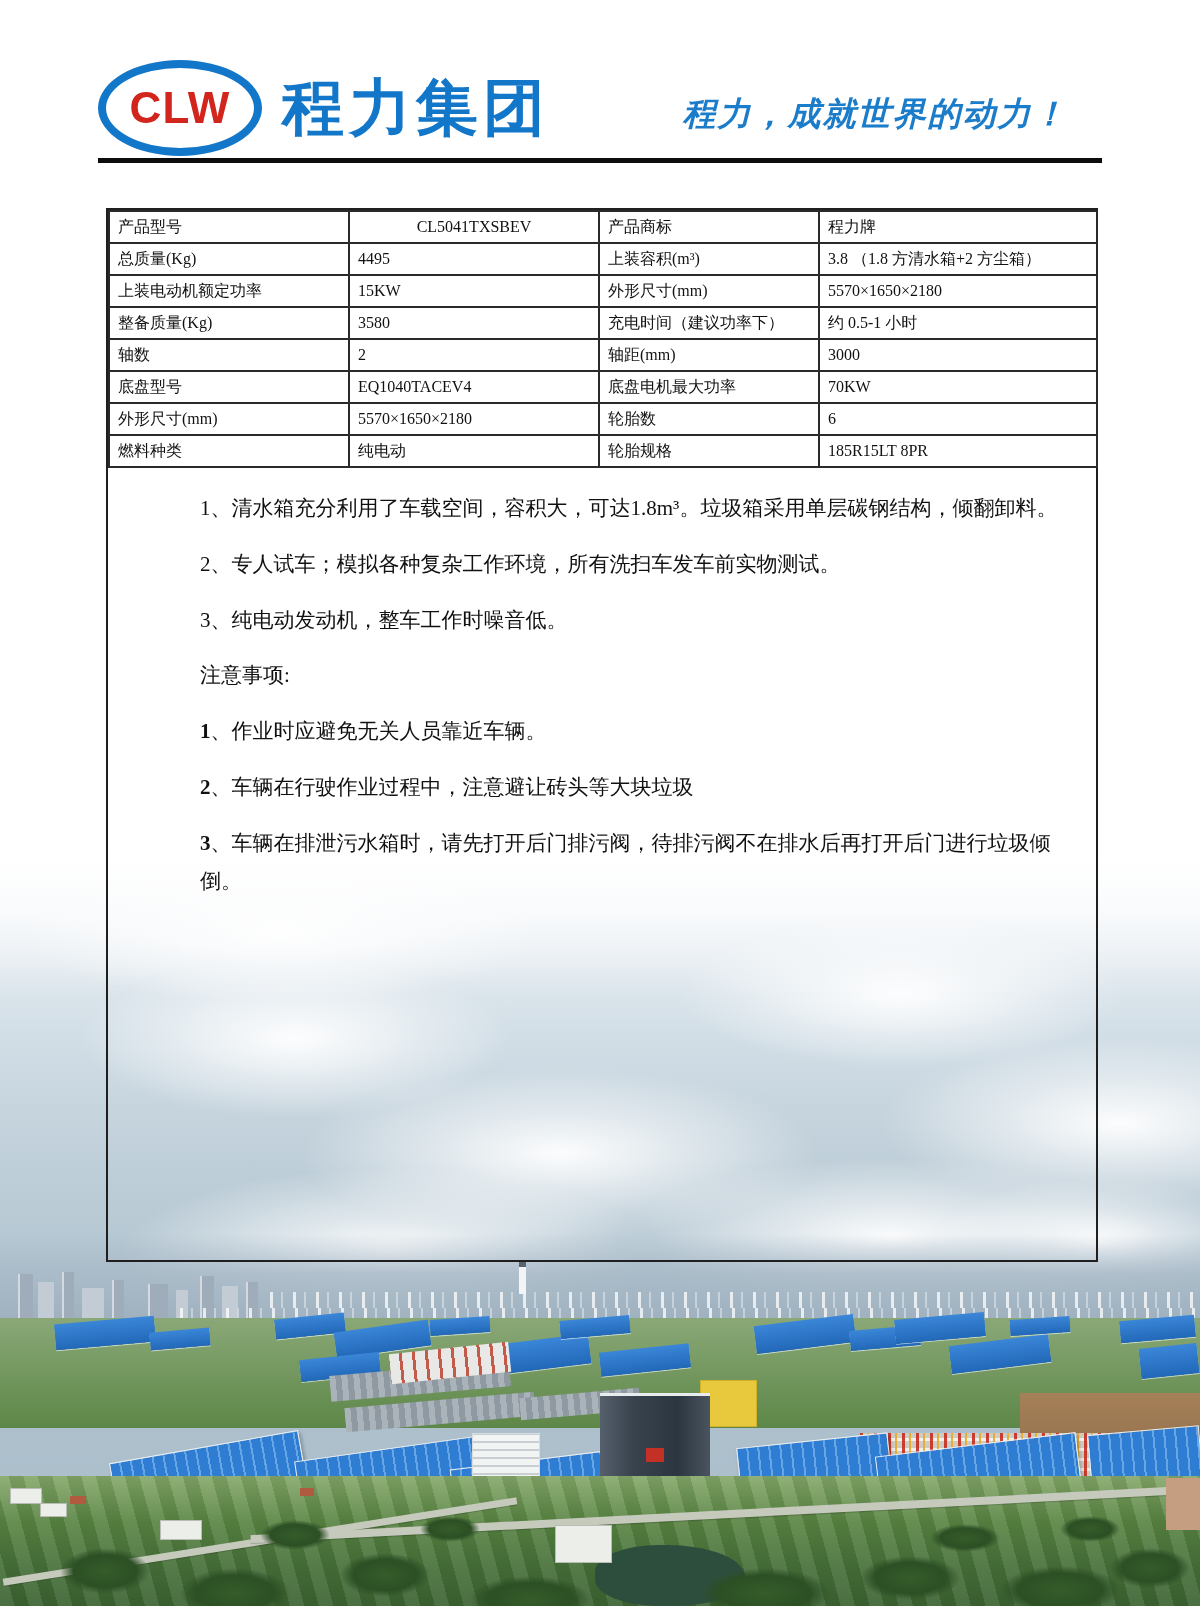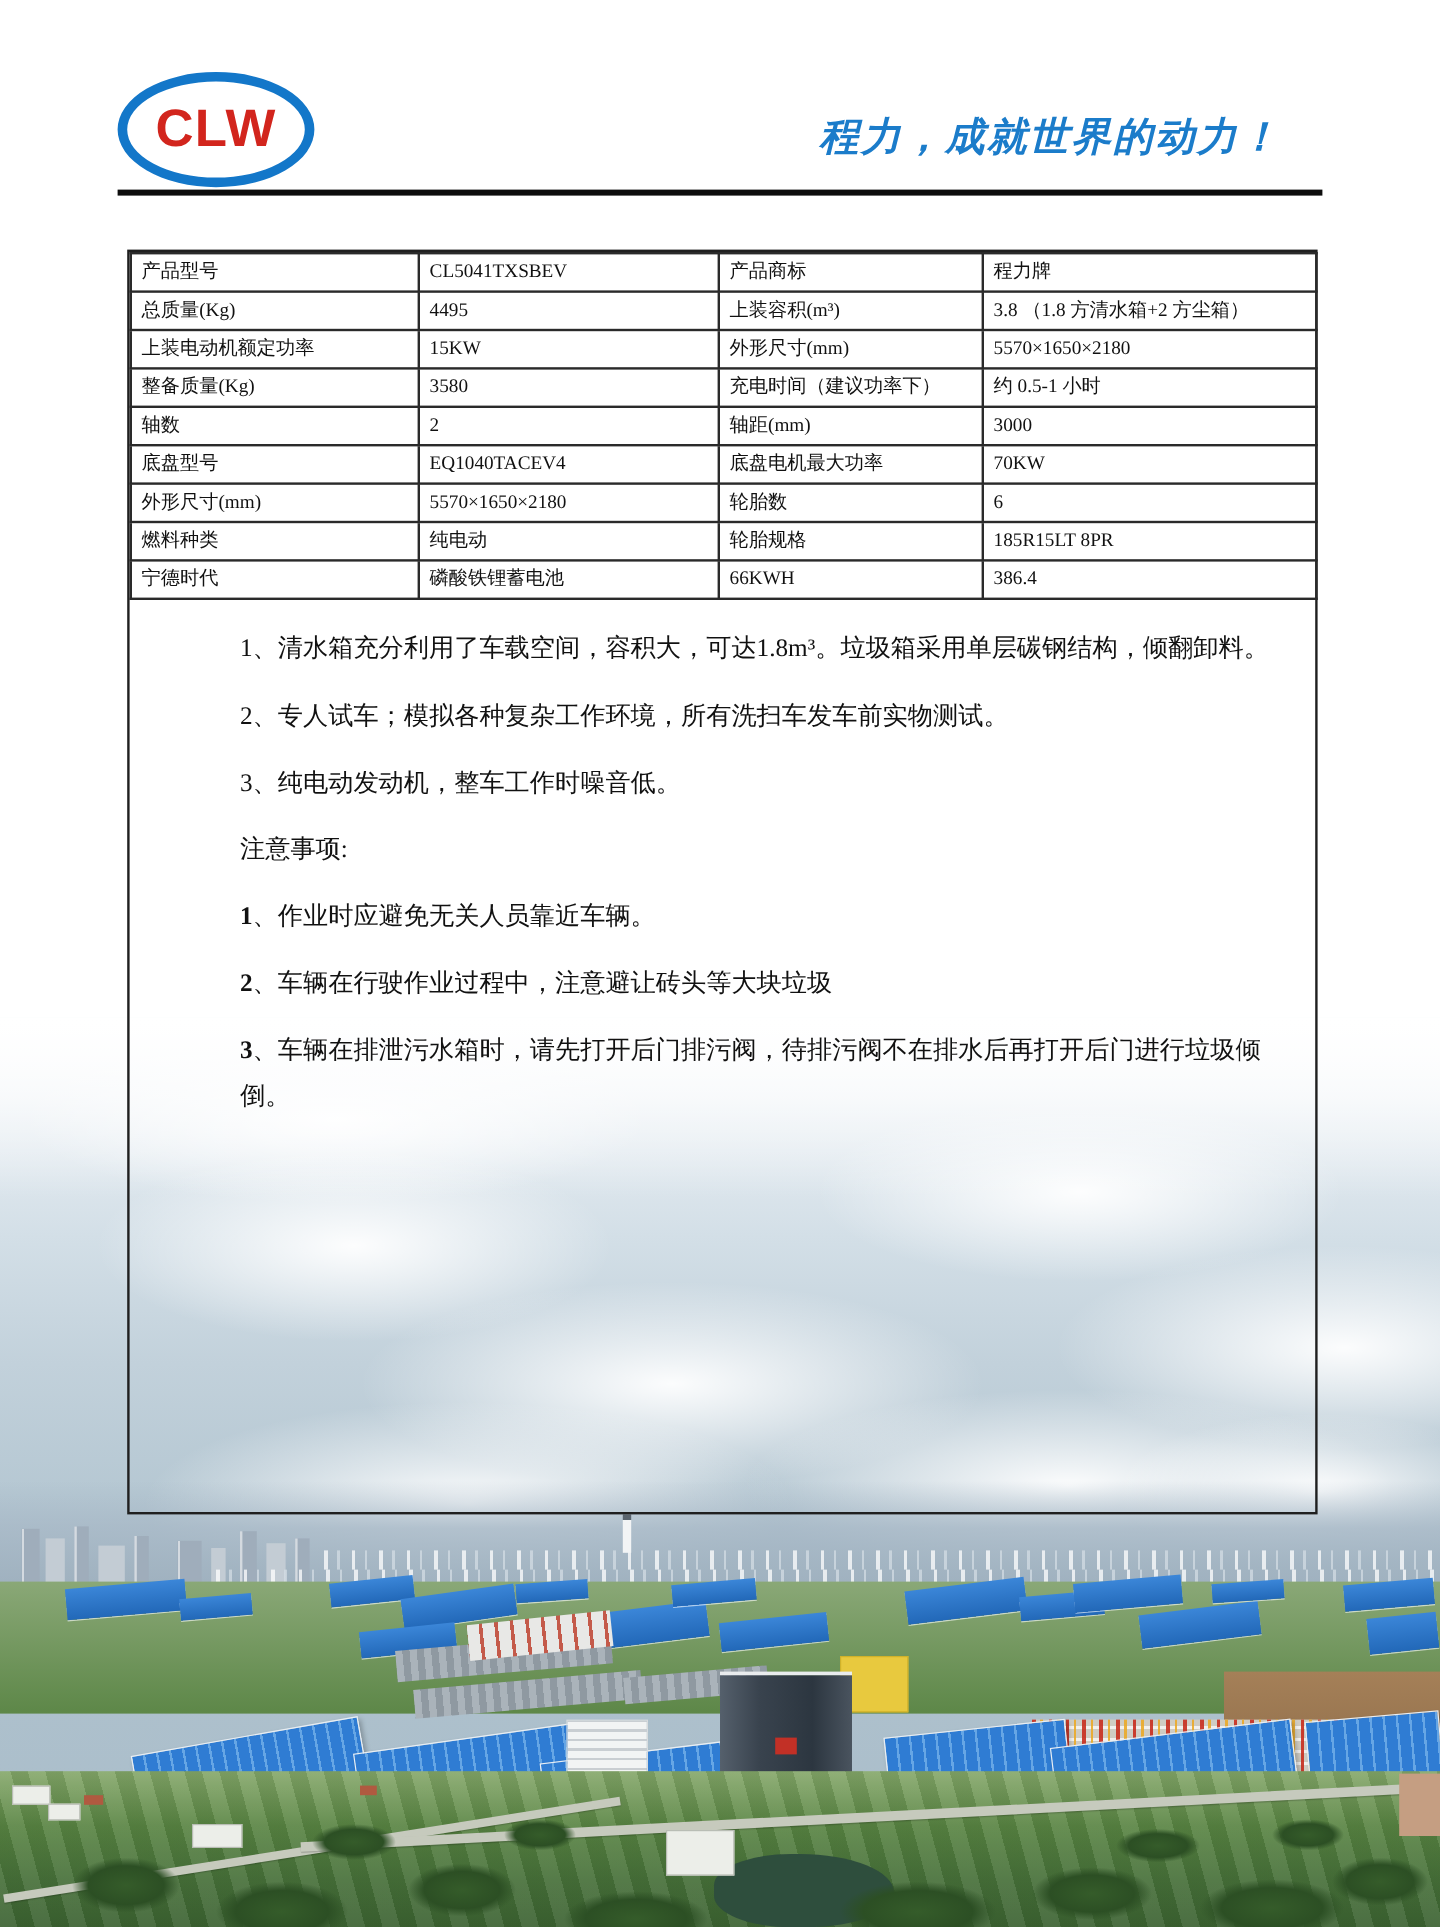--- a/index.html
+++ b/index.html
@@ -18,21 +18,21 @@
        font-style:italic;font-weight:bold;font-size:33px;color:#1b7cca;letter-spacing:2px;}
   .rule{position:absolute;left:98px;top:158px;width:1004px;height:5px;background:#0d0d0d;z-index:6;}
 
   
   .content-box{position:absolute;left:106px;top:208px;width:988px;height:1050px;
        border:2px solid #1f1f1f;z-index:5;background:transparent;}
 
   table.spec{border-collapse:collapse;width:100%;table-layout:fixed;}
   table.spec td{border:2px solid #2a2a2a;height:26px;padding:2px 8px;font-size:16px;
        line-height:1.35;white-space:nowrap;overflow:hidden;}
-  table.spec td.center{text-align:left;}
+  table.spec td.center{text-align:center;}
 
   .notes{padding:22px 36px 0 92px;font-size:21px;}
   .notes p{margin:0 0 18px;line-height:1.8;}
   .notice-item strong{font-weight:bold;}
   .hang{padding-left:48px;text-indent:-48px;}
 
   
   .photo{position:absolute;left:0;top:848px;width:1200px;height:758px;z-index:1;overflow:hidden;
     background:linear-gradient(180deg,#fbfcfd 0%,#e8eef3 10%,#d3dfe7 24%,#c2d1db 38%,#b6c8d3 52%,#aec1cd 70%,#a9bcc9 100%);}
   .ph{position:absolute;}
@@ -161,20 +161,21 @@
     <div class="ph tree" style="left: 420px; top: 668px; width: 60px; height: 26px;"></div>
     <div class="ph tree" style="left: 930px; top: 676px; width: 70px; height: 28px;"></div>
     <div class="ph tree" style="left: 1060px; top: 668px; width: 60px; height: 26px;"></div>
     <div class="ph fade" style="left: 0px; top: 0px; width: 1200px; height: 150px;"></div>
   </div>
 
 <div class="header">
   <div class="logo-ellipse">
     <span>CLW</span>
   </div>
+  <div class="company">程力集团</div>
 </div>
 <div class="slogan">程力，成就世界的动力！</div>
 <div class="rule"></div>
 
 <div class="content-box">
   <table class="spec">
     <colgroup>
         <col style="width:240px">
         <col style="width:250px">
         <col style="width:220px">
@@ -222,26 +223,20 @@
       <td>5570×1650×2180</td>
       <td>轮胎数</td>
       <td>6</td>
     </tr>
     <tr>
       <td>燃料种类</td>
       <td>纯电动</td>
       <td>轮胎规格</td>
       <td>185R15LT 8PR</td>
     </tr>
-    <tr>
-      <td>宁德时代</td>
-      <td>磷酸铁锂蓄电池</td>
-      <td>66KWH</td>
-      <td>386.4</td>
-    </tr>
   </tbody>
     </table>
 
   <div class="notes">
     <p>1、清水箱充分利用了车载空间，容积大，可达1.8m³。垃圾箱采用单层碳钢结构，倾翻卸料。</p>
     <p>2、专人试车；模拟各种复杂工作环境，所有洗扫车发车前实物测试。</p>
     <p>3、纯电动发动机，整车工作时噪音低。</p>
     <p>注意事项:</p>
     <p class="notice-item"><strong>1</strong><span>、作业时应避免无关人员靠近车辆。</span></p>
     <p class="notice-item"><strong>2</strong><span>、车辆在行驶作业过程中，注意避让砖头等大块垃圾</span></p>

